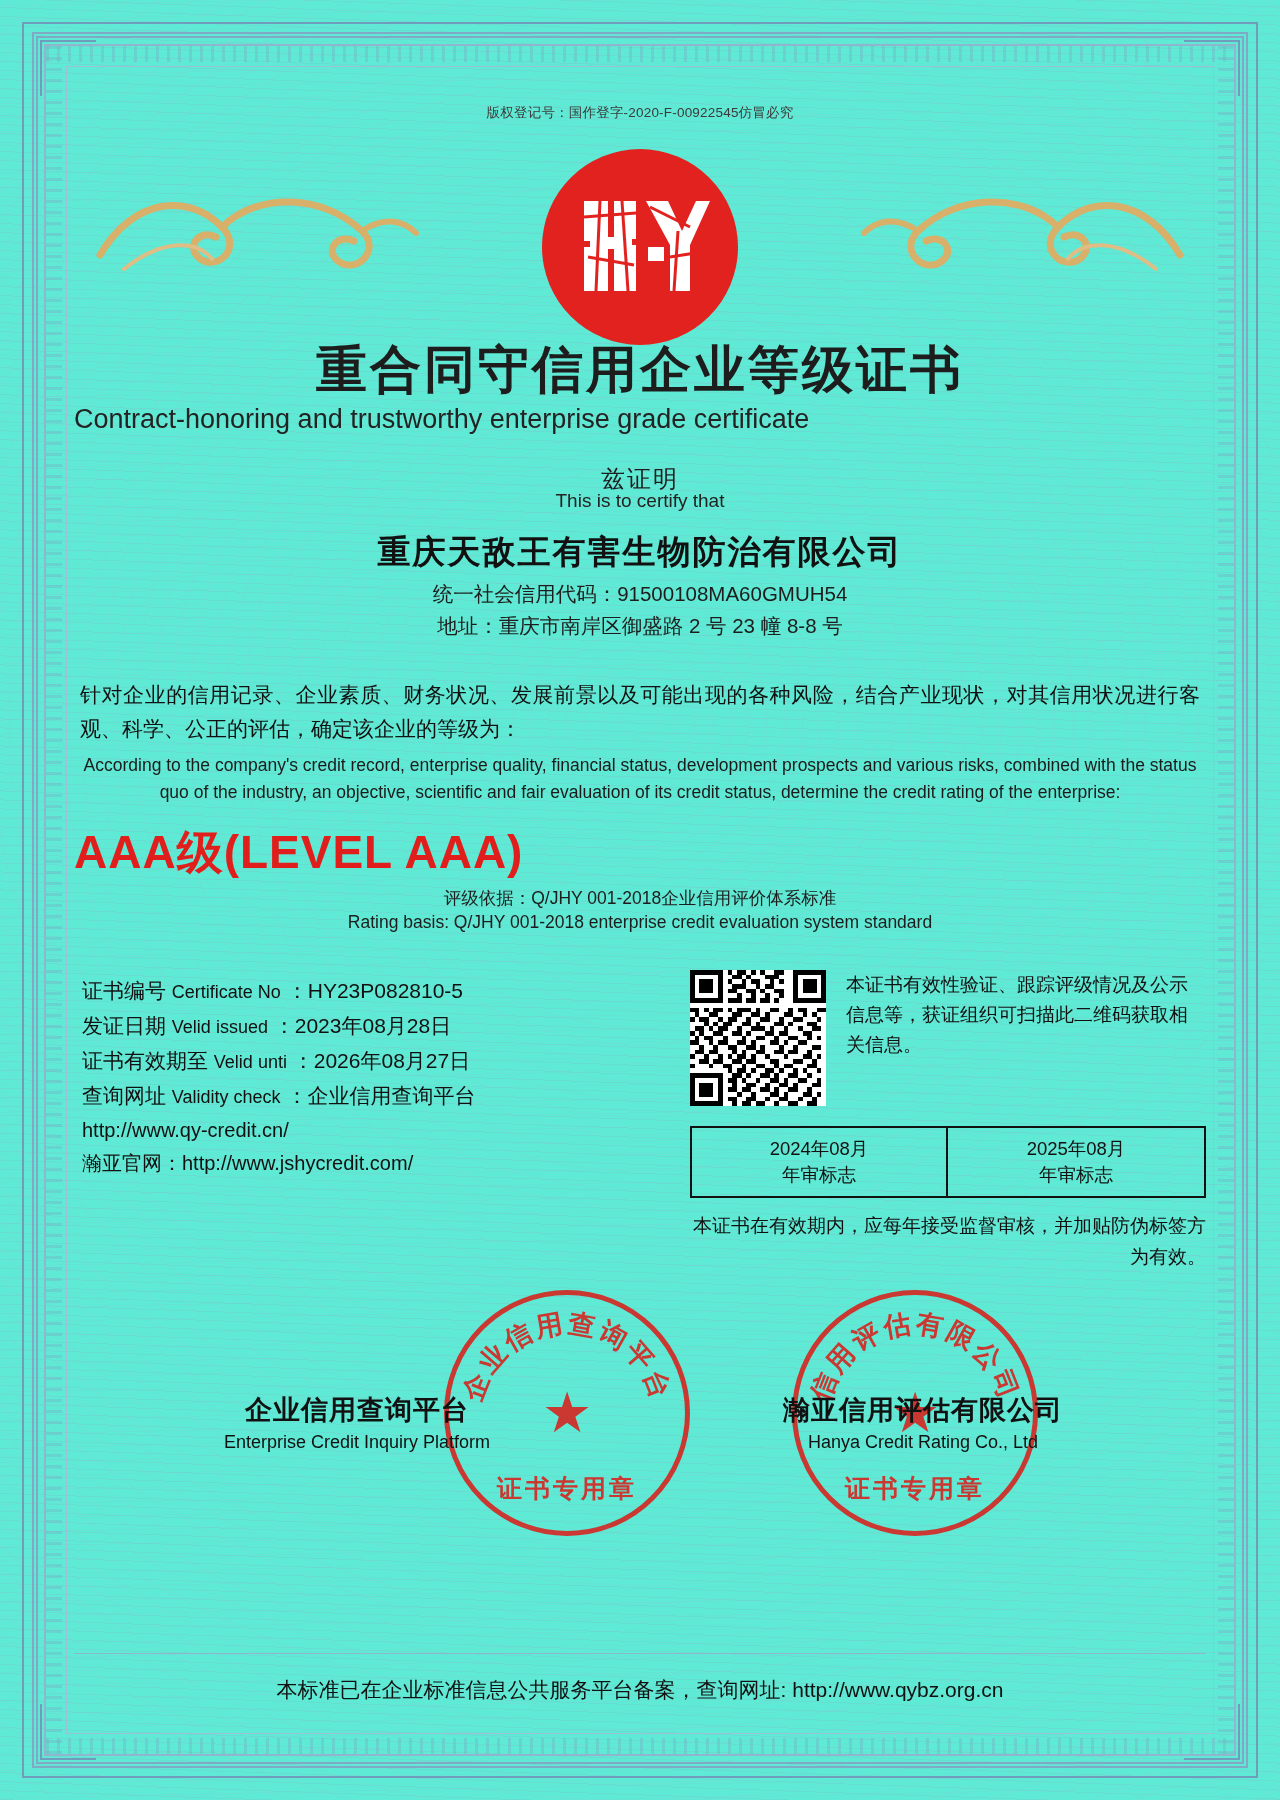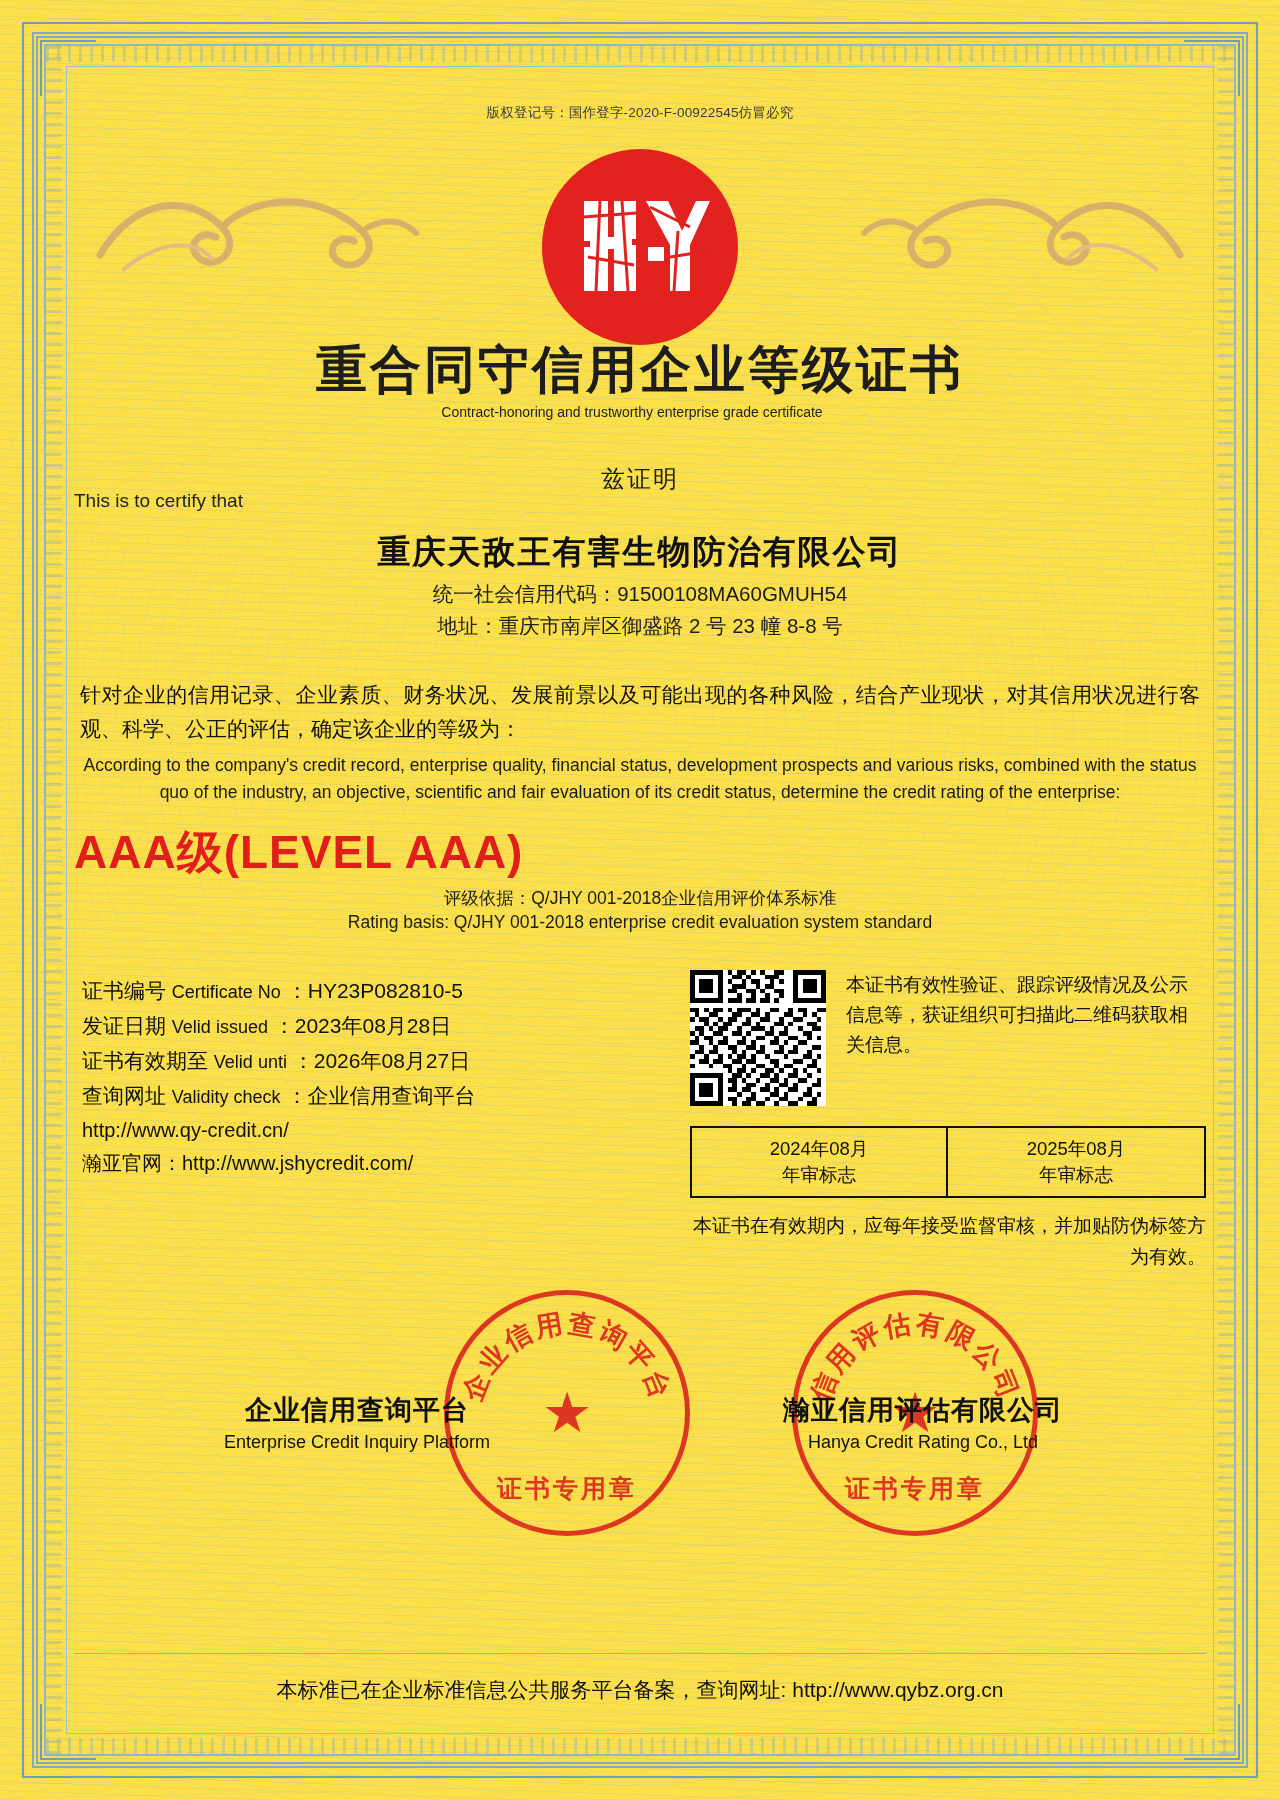--- a/index.html
+++ b/index.html
@@ -5,21 +5,21 @@
   html,body{margin:0;padding:0;}
   body{
     width:1280px;height:1800px;
     background:#ffffff;
     font-family:"Liberation Sans","DejaVu Sans",sans-serif;
     overflow:hidden;
   }
   .page{
     position:relative;
     width:1280px;height:1800px;
-    background:#fde047;
+    background:#5eead4;
     box-sizing:border-box;
   }
   
   .bg-wave{
     position:absolute;inset:0;
     background:
       repeating-linear-gradient(
         2deg,
         rgba(140,175,200,0.22) 0px,
         rgba(140,175,200,0.22) 1px,
@@ -119,32 +119,32 @@
   
   .title-cn{
     position:absolute;top:262px;left:0;right:0;
     text-align:center;
     font-family:"DejaVu Sans","Liberation Sans",sans-serif;
     font-size:51px;font-weight:bold;color:#1d1d1d;
     letter-spacing:3px;
   }
   .title-en{
     position:absolute;top:330px;left:0;right:16px;
-    text-align:center;
-    font-size:14px;color:#232323;
+    text-align:left;
+    font-size:27px;color:#232323;
   }
   .certify-cn{
     position:absolute;top:382px;left:0;right:0;
     text-align:center;font-size:24px;color:#1d1d1d;
     letter-spacing:2px;
     margin-top:7px;
   }
   .certify-en{
     position:absolute;top:416px;left:0;right:0;
-    text-align:left;font-size:19px;color:#232323;
+    text-align:center;font-size:19px;color:#232323;
   }
   .company{
     position:absolute;top:456px;left:0;right:0;
     text-align:center;
     font-size:33px;font-weight:bold;color:#111;
     letter-spacing:2px;
   }
   .credit-code{
     position:absolute;top:506px;left:0;right:0;
     text-align:center;font-size:20.5px;color:#1d1d1d;

